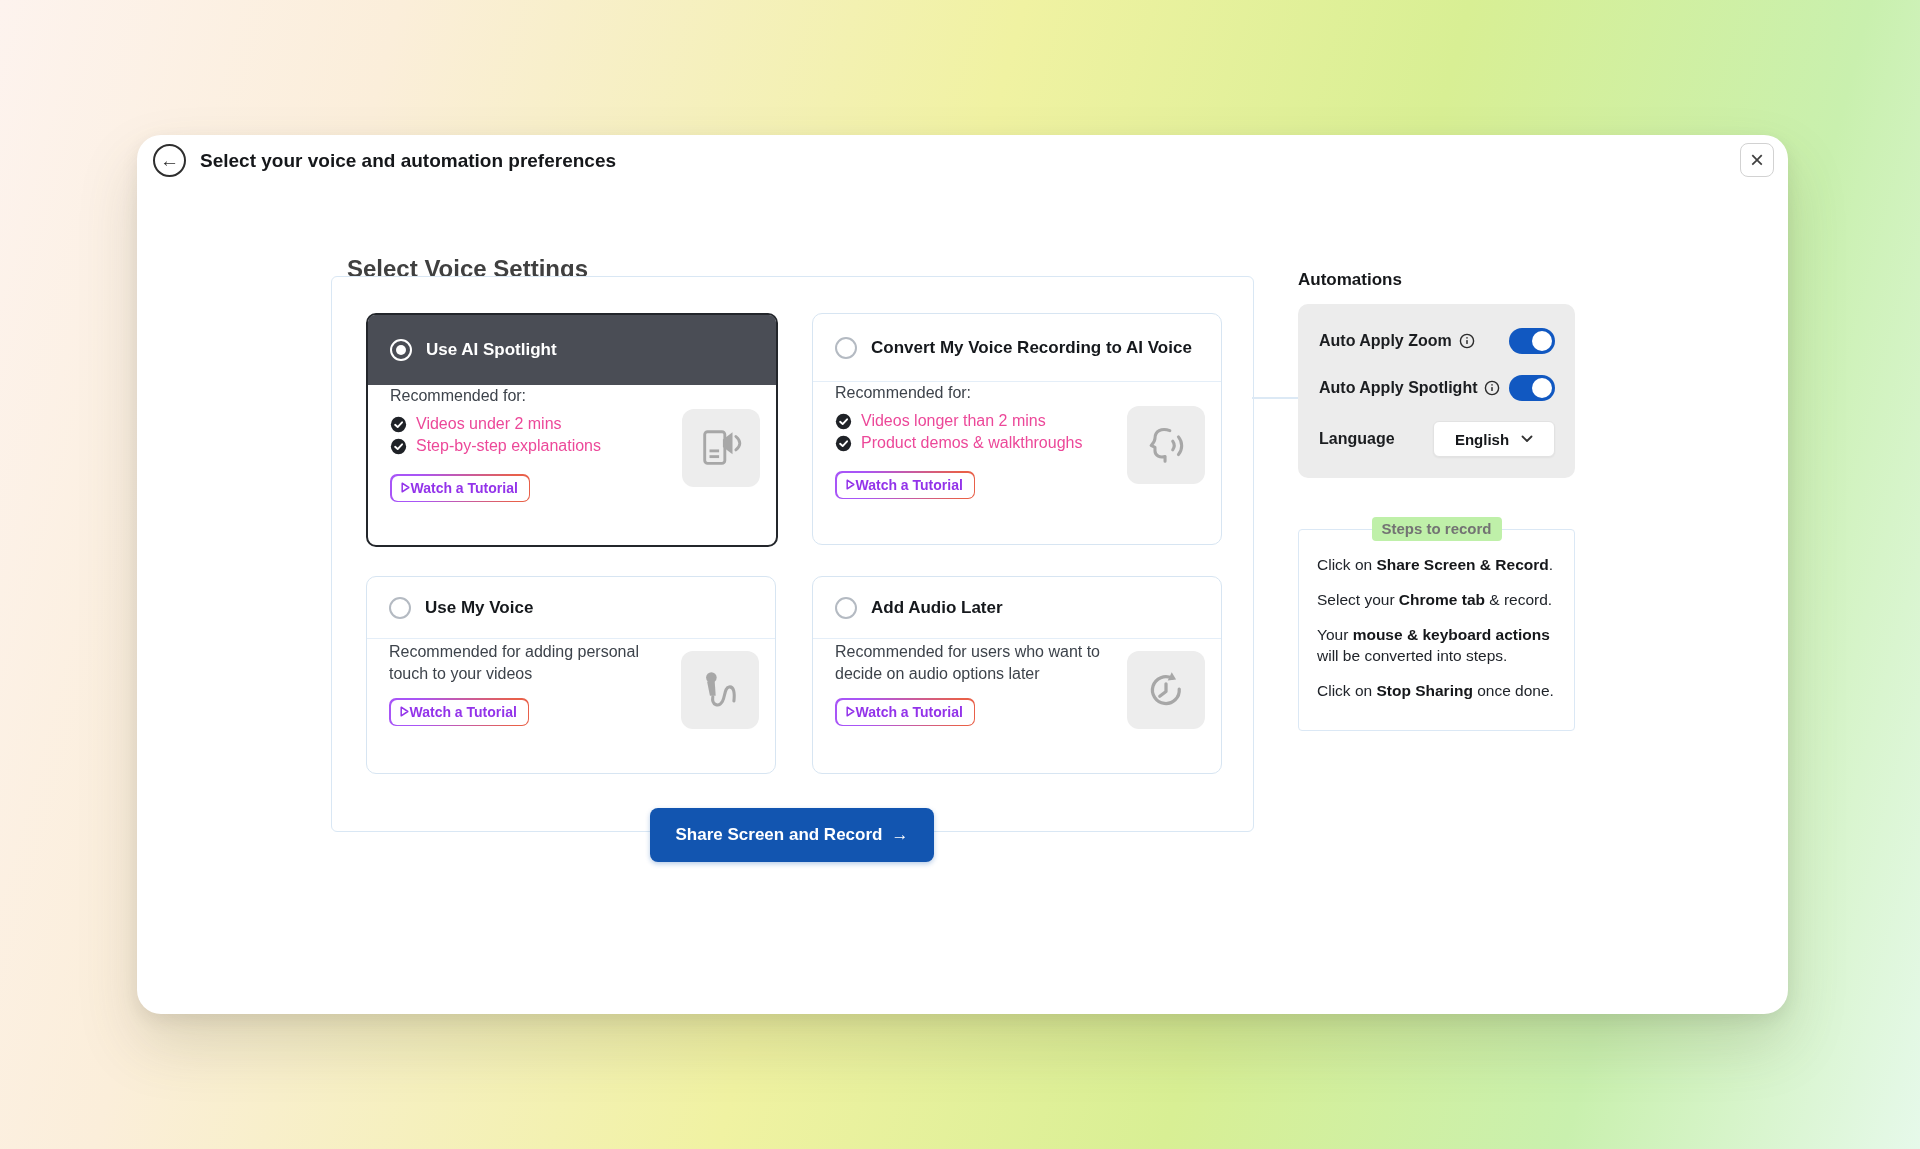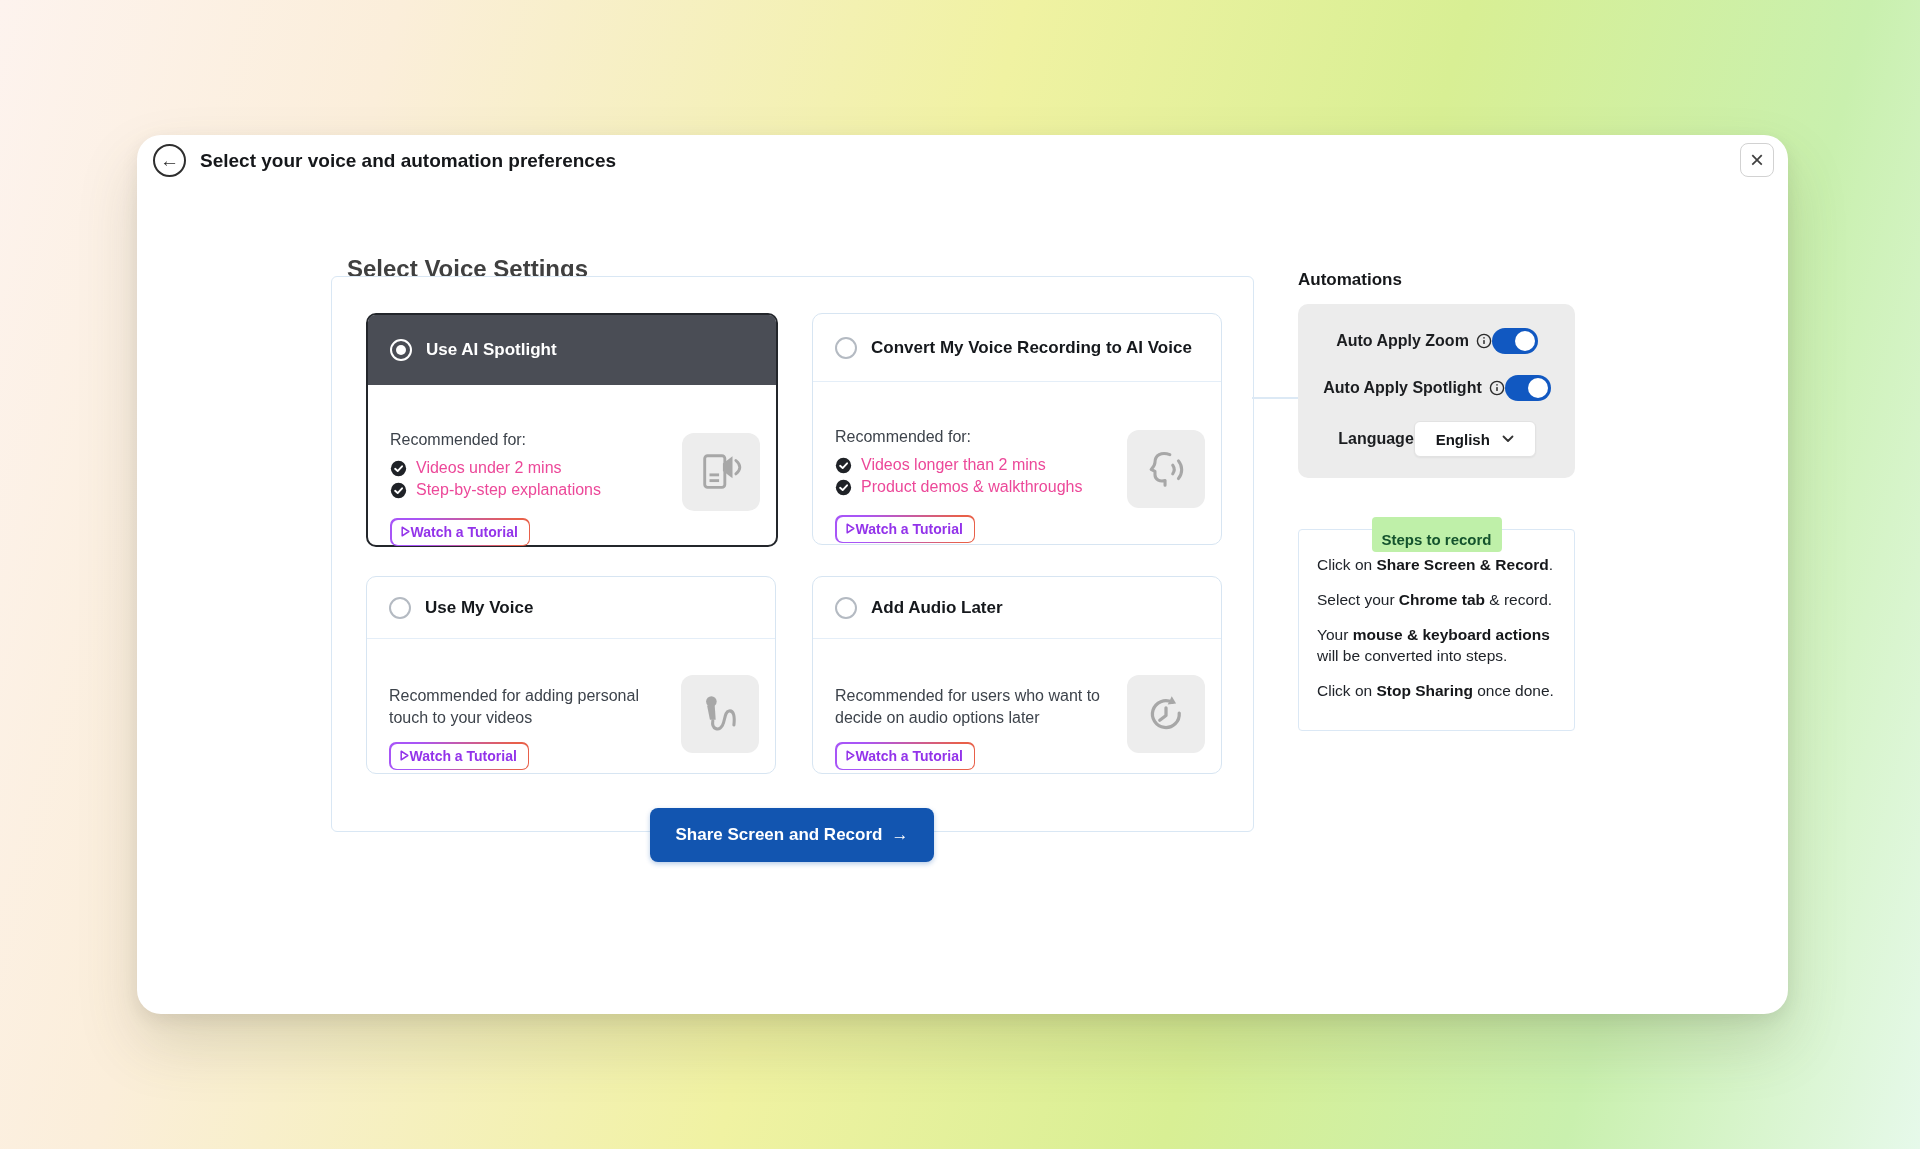--- a/index.html
+++ b/index.html
@@ -34,21 +34,21 @@
   .card.selected .card-header{height:70px;background:#4a4d55;border-bottom:none;border-radius:7px 7px 0 0;}
   .card-title{font-size:17px;font-weight:700;color:#15181c;}
   .card.selected .card-title{color:#ffffff;}
 
   .radio{width:22px;height:22px;border-radius:50%;border:2px solid #b4bac2;background:#fff;
     box-sizing:border-box;flex:none;}
   .radio.checked-dark{border:2.5px solid #ffffff;background:transparent;display:flex;
     align-items:center;justify-content:center;}
   .radio.checked-dark::after{content:"";width:10px;height:10px;border-radius:50%;background:#ffffff;}
 
-  .card-body{position:relative;padding:22px 22px 0 22px;margin-top:24px;}
+  .card-body{position:relative;padding:2px 22px 0 22px;}
   .rec-label{font-size:16px;color:#3d434b;margin-bottom:10px;font-weight:500;}
   .check-item{display:flex;align-items:center;gap:9px;font-size:16px;color:#ec4899;margin:4px 0;}
   .rec-text{font-size:16px;color:#3d434b;line-height:22px;width:285px;}
 
   .chip{display:inline-flex;padding:1.5px;border-radius:7px;margin-top:15px;cursor:pointer;
     background:linear-gradient(90deg,#a855f7 20%,#e8604a 90%);}
   .chip-inner{display:flex;align-items:center;gap:1px;background:#fff;border-radius:6px;
     padding:4px 11px 5px 9px;font-size:14px;font-weight:700;color:#9333ea;}
 
   .icon-tile{position:absolute;right:16px;width:78px;height:78px;border-radius:12px;background:#ededed;
@@ -57,34 +57,34 @@
   .row2 .icon-tile{top:12px;}
 
   .share-btn{position:absolute;left:318px;top:531px;width:284px;height:54px;border:none;border-radius:8px;
     background:#1255b0;color:#ffffff;font-family:"Liberation Sans",sans-serif;font-size:17px;font-weight:700;
     display:flex;align-items:center;justify-content:center;gap:9px;cursor:pointer;z-index:3;
     box-shadow:0 2px 5px rgba(18,85,176,.3);}
 
   
   .automations-title{position:absolute;left:1161px;top:135px;margin:0;font-size:17px;font-weight:700;color:#15171a;}
   .automations-box{position:absolute;left:1161px;top:169px;width:277px;height:174px;background:#ececec;
-    border-radius:10px;box-sizing:border-box;padding:24px 20px 0 21px;display:flex;flex-direction:column;gap:21px;align-items:center;}
+    border-radius:10px;box-sizing:border-box;padding:24px 20px 0 21px;display:flex;flex-direction:column;gap:21px;}
   .auto-row{display:flex;align-items:center;justify-content:space-between;height:26px;}
   .auto-label{display:flex;align-items:center;gap:7px;font-size:16px;font-weight:700;color:#1b1d20;}
   .auto-row.lang{height:34px;}
   .toggle{width:46px;height:26px;border-radius:13px;background:#1158c1;position:relative;flex:none;cursor:pointer;}
   .toggle::after{content:"";position:absolute;right:3px;top:3px;width:20px;height:20px;border-radius:50%;background:#fff;}
   .lang-select{width:120px;height:34px;background:#fff;border-radius:6px;border:1px solid #e2e2e2;
     display:flex;align-items:center;justify-content:center;gap:12px;font-size:15px;font-weight:700;color:#15171a;
     box-shadow:0 1px 2px rgba(0,0,0,.05);cursor:pointer;}
 
   .steps-box{position:absolute;left:1161px;top:394px;width:277px;height:202px;border:1px solid #dbe8f5;
     border-radius:4px;background:#fff;box-sizing:border-box;padding:24px 14px 0 18px;}
   .steps-badge{position:absolute;top:-13px;left:50%;transform:translateX(-50%);background:#bff0a9;
-    color:#14532d;font-size:15px;font-weight:700;padding:14px 10px 4px;border-radius:4px;white-space:nowrap;}
+    color:#737373;font-size:15px;font-weight:700;padding:3px 10px 4px;border-radius:4px;white-space:nowrap;}
   .step{margin:0 0 14px 0;font-size:15.5px;line-height:21px;color:#20242a;}
   .step b{font-weight:700;color:#15171a;}
 
   svg{display:block;}
 </style>
 </head>
 <body>
 
 <div class="bg">
   <div class="modal">

